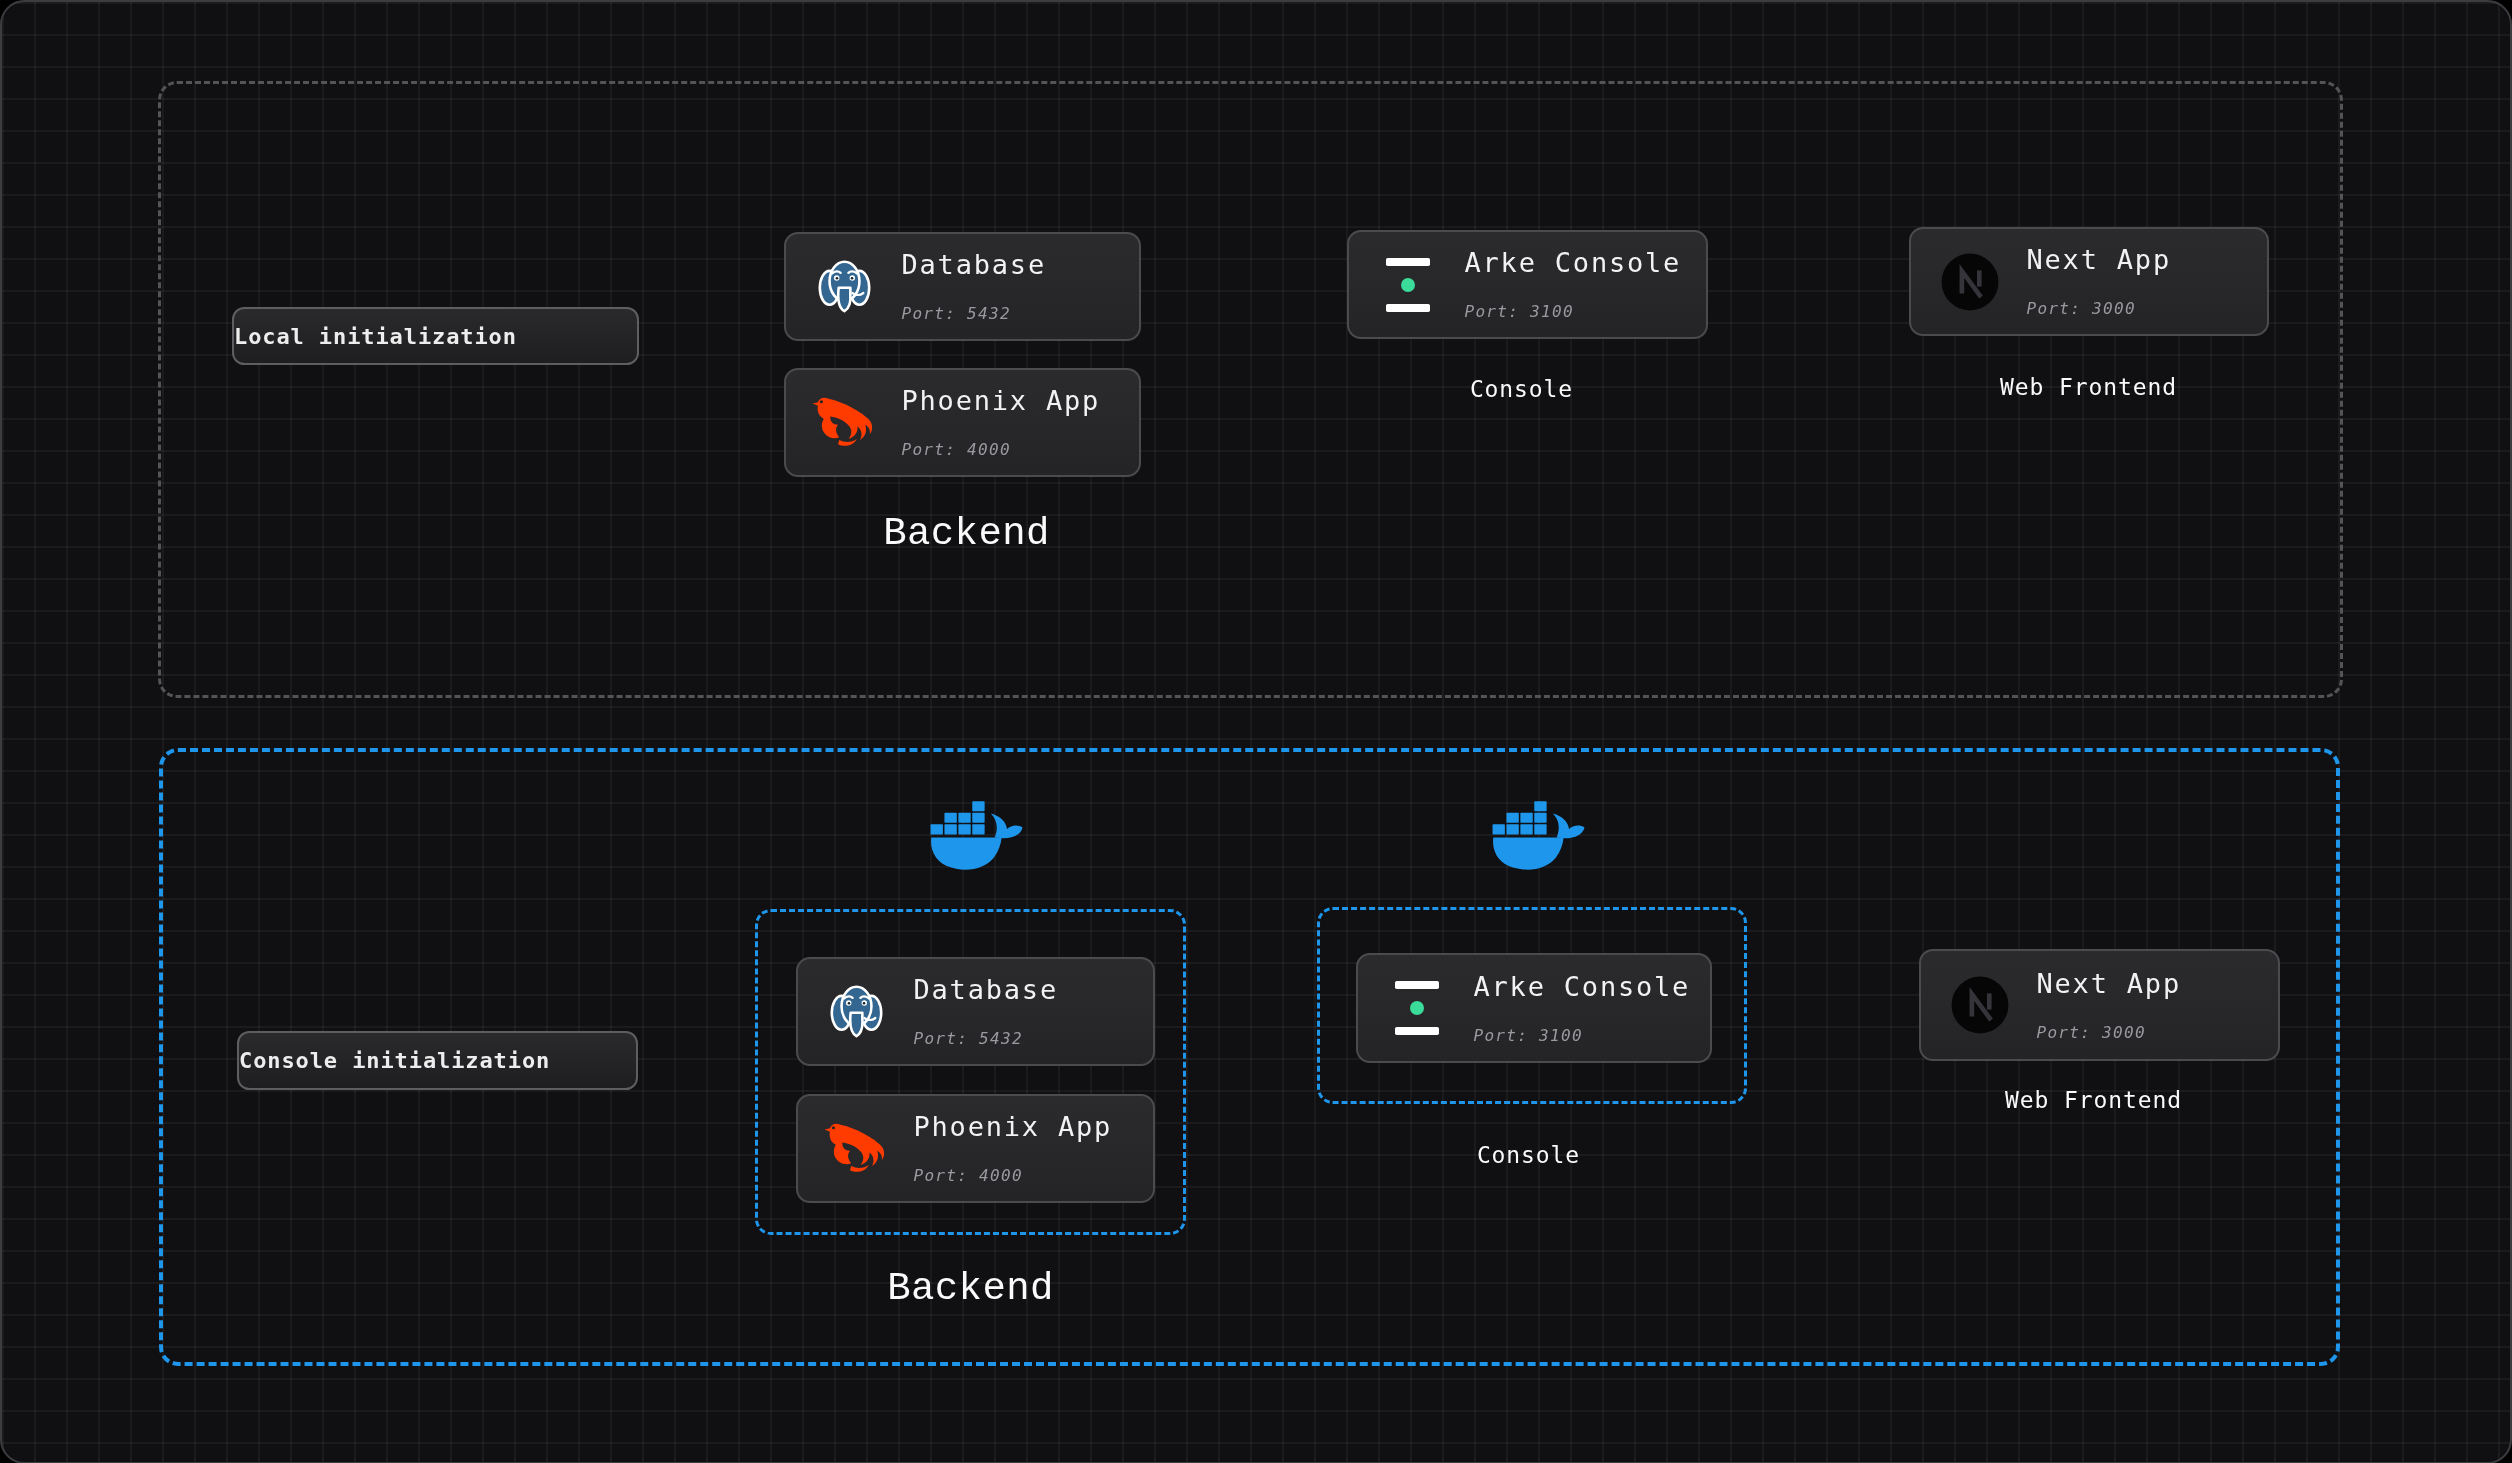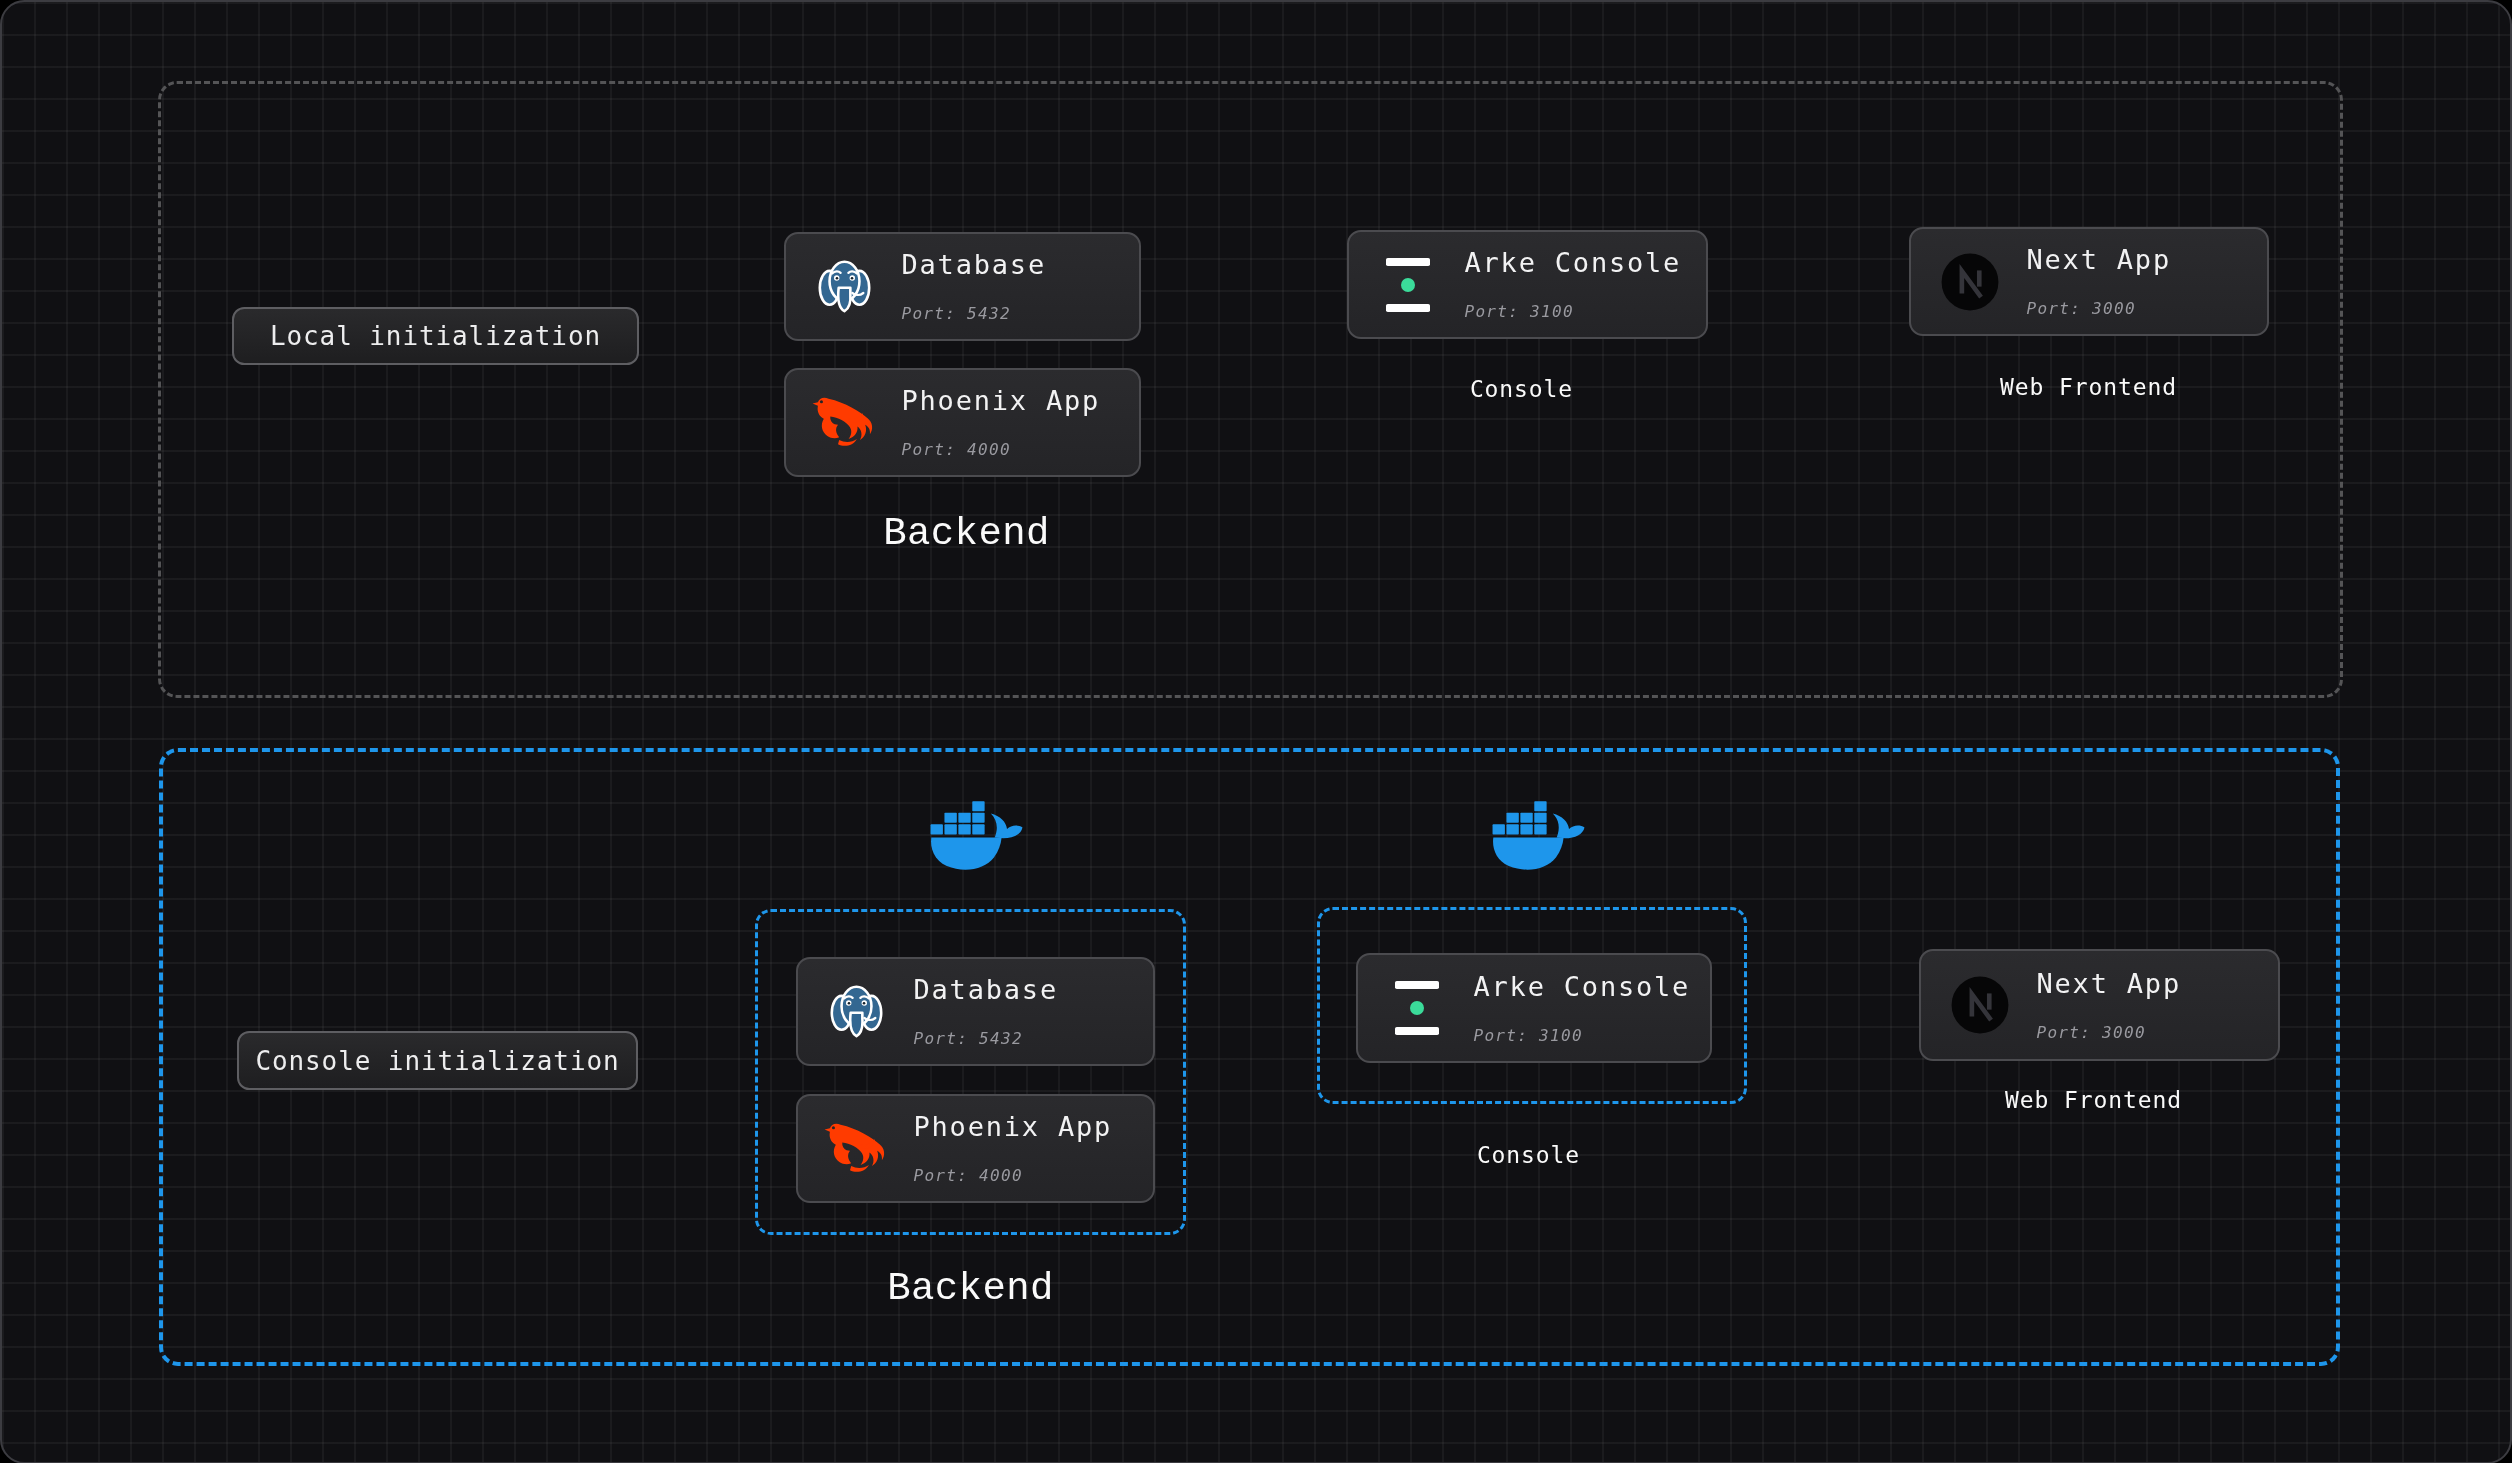--- a/index.html
+++ b/index.html
@@ -16,24 +16,24 @@
     border-radius:24.5px;
     overflow:hidden;
     font-family:"DejaVu Sans Mono", monospace;
   }
   .container{position:absolute;box-sizing:border-box;border-radius:19px;}
   .container.gray{border:3.5px dashed #545456;}
   .container.blue{border:4.4px dashed #1e96eb;}
   .group-box{position:absolute;box-sizing:border-box;border:3.5px dashed #1e96eb;border-radius:16px;}
   .badge{
     position:absolute;box-sizing:border-box;
-    display:flex;align-items:center;justify-content:center;
+    display:flex;align-items:center;justify-content:flex-start;
     background:linear-gradient(180deg,#2a2a2c,#1e1e20);
     border:2.6px solid #5e5e62;border-radius:12.3px;
-    color:#ededee;font-size:26px;letter-spacing:0.9px;white-space:nowrap;
+    color:#ededee;font-size:22px;letter-spacing:0.9px;white-space:nowrap;font-weight:bold;
   }
   .card{
     position:absolute;box-sizing:border-box;
     display:flex;align-items:center;
     background:linear-gradient(180deg,#2b2b2e,#242427);
     border:2.6px solid #4b4b4f;border-radius:14px;
     padding-left:26px;
   }
   .card .icon{width:65px;height:65px;flex:0 0 65px;display:flex;align-items:center;justify-content:center;}
   .card .meta{display:flex;flex-direction:column;justify-content:center;gap:25px;margin-left:24.5px;}

